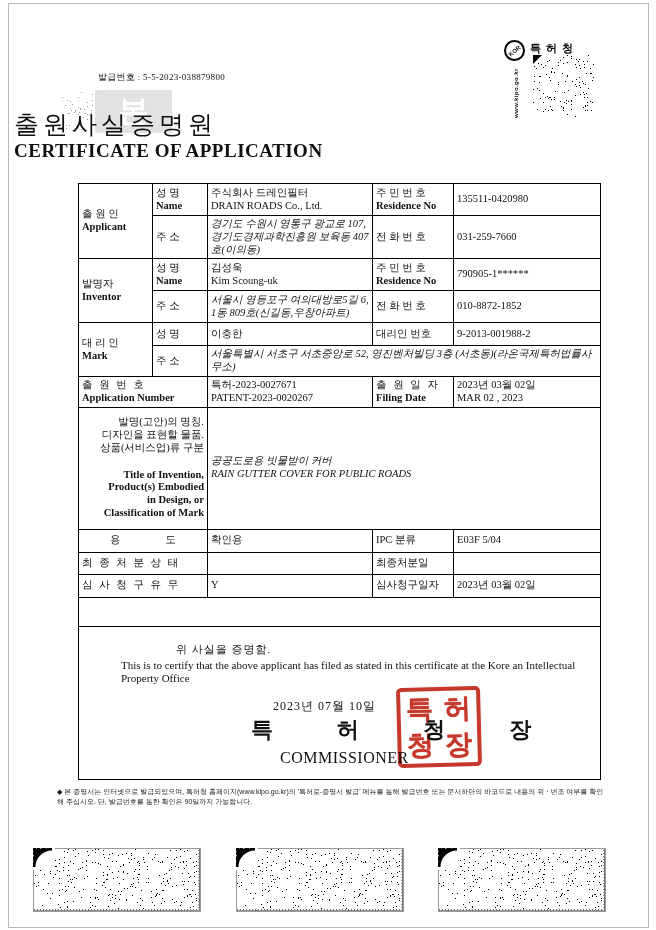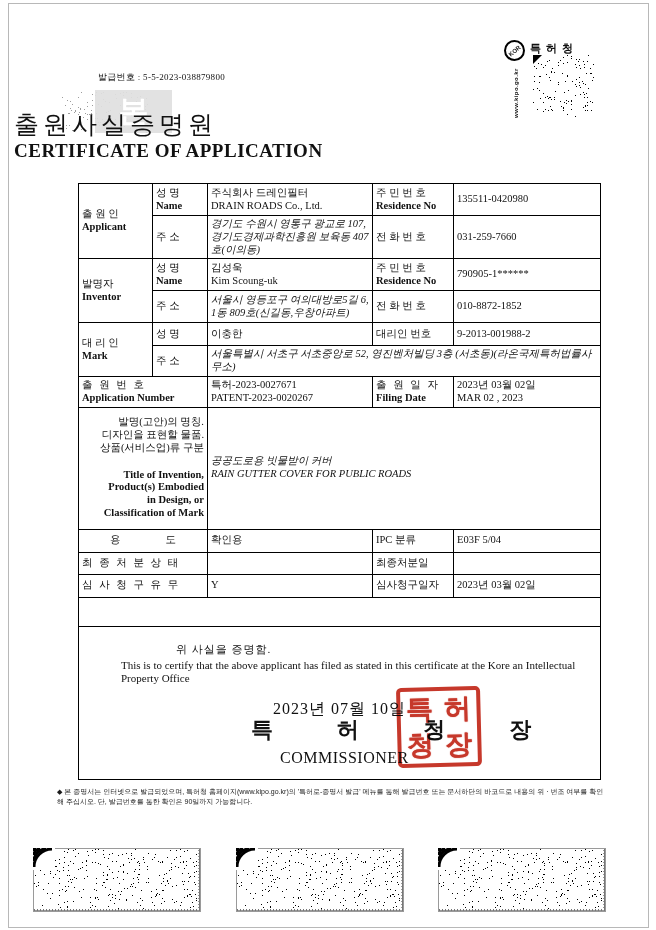--- a/index.html
+++ b/index.html
@@ -43,21 +43,21 @@
   .en-b{font-weight:bold;}
   .sp2{letter-spacing:2px;}
   td.titlecell{vertical-align:top;padding-top:4px;}
   .tl-gap{height:14px;}
   td.valtop{vertical-align:top;padding-top:3px;font-style:italic;}
   .usage-flex{display:flex;justify-content:space-between;padding:0 28px;}
   
   td.certrow{position:relative;padding:0;}
   .cert-ko{position:absolute;left:97px;top:16px;font-size:11px;letter-spacing:1px;}
   .cert-en{position:absolute;left:42px;top:32px;width:480px;font-size:11px;line-height:1.18;}
-  .cert-date{position:absolute;left:194px;top:72px;font-size:16px;letter-spacing:1px;}
+  .cert-date{position:absolute;left:194px;top:72px;font-size:12px;letter-spacing:1px;}
   .comm-ko{position:absolute;left:172px;top:90px;font-size:22px;letter-spacing:29px;white-space:nowrap;
     font-family:"Liberation Sans","DejaVu Sans",sans-serif;font-weight:bold;}
   .comm-en{position:absolute;left:201px;top:121px;font-size:16px;letter-spacing:0.5px;
     font-family:Liberation Serif, serif;}
   .seal{position:absolute;left:318px;top:60px;width:76px;height:72px;border:4px solid #c2281a;
     border-radius:5px;color:#c2281a;display:grid;grid-template-columns:1fr 1fr;place-items:center;
     font-weight:bold;font-size:27px;font-family:"Liberation Sans",sans-serif;
     mix-blend-mode:multiply;transform:rotate(-1.5deg);opacity:.93;text-shadow:0 0 1px #c2281a;}
   
   .footnote{position:absolute;left:57px;top:787px;width:552px;font-size:7px;line-height:1.45;

